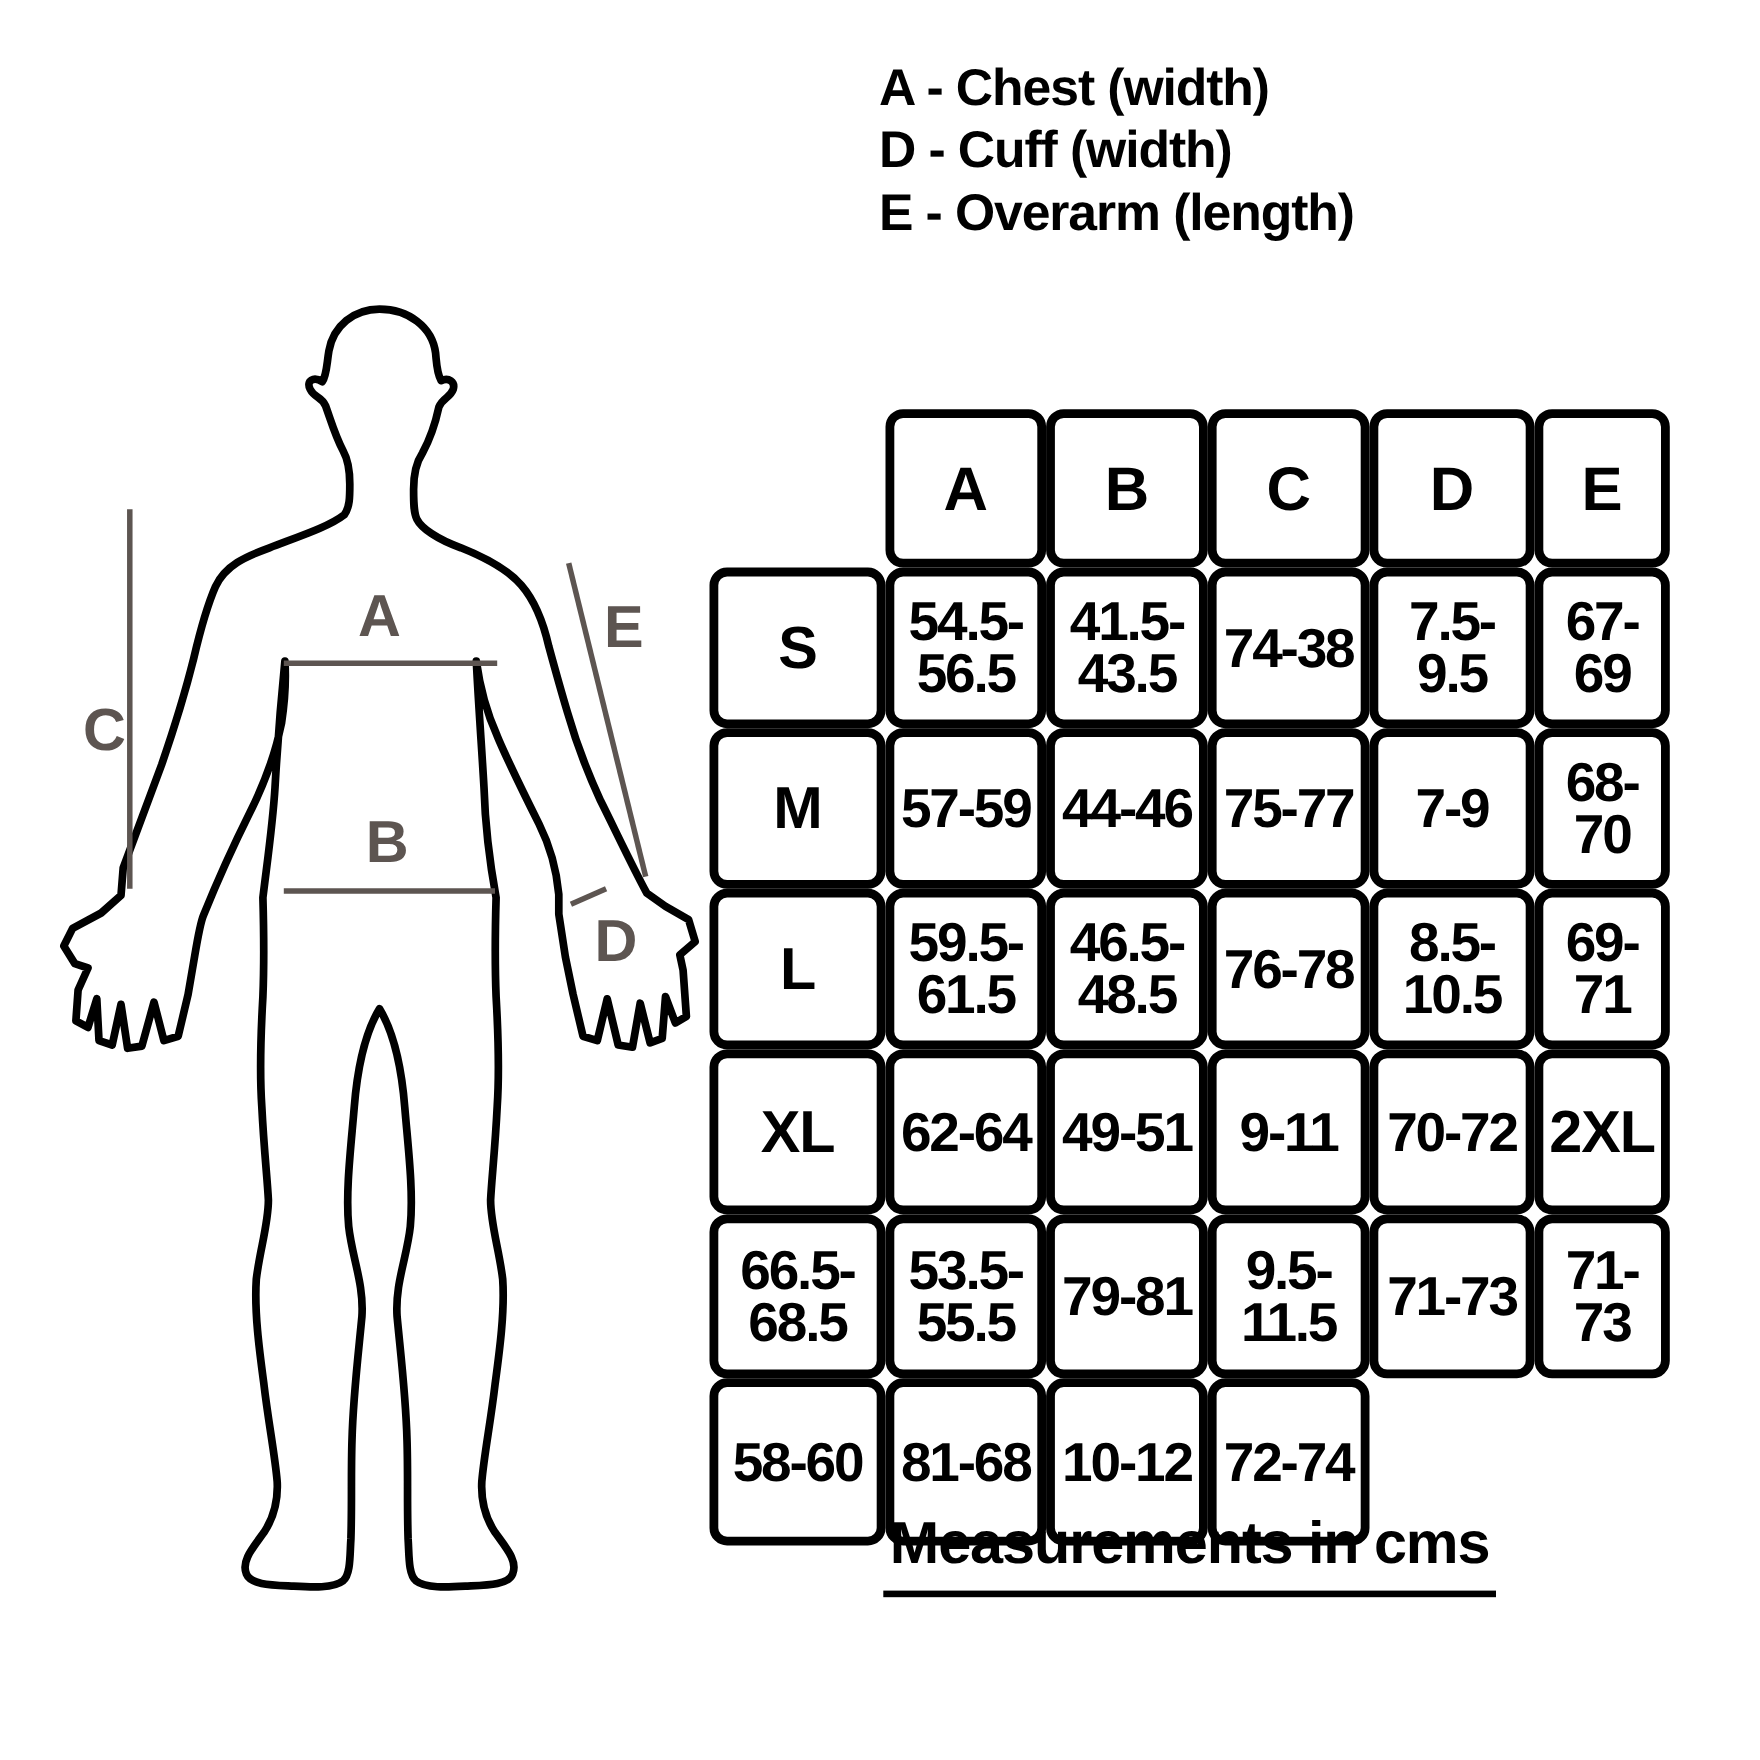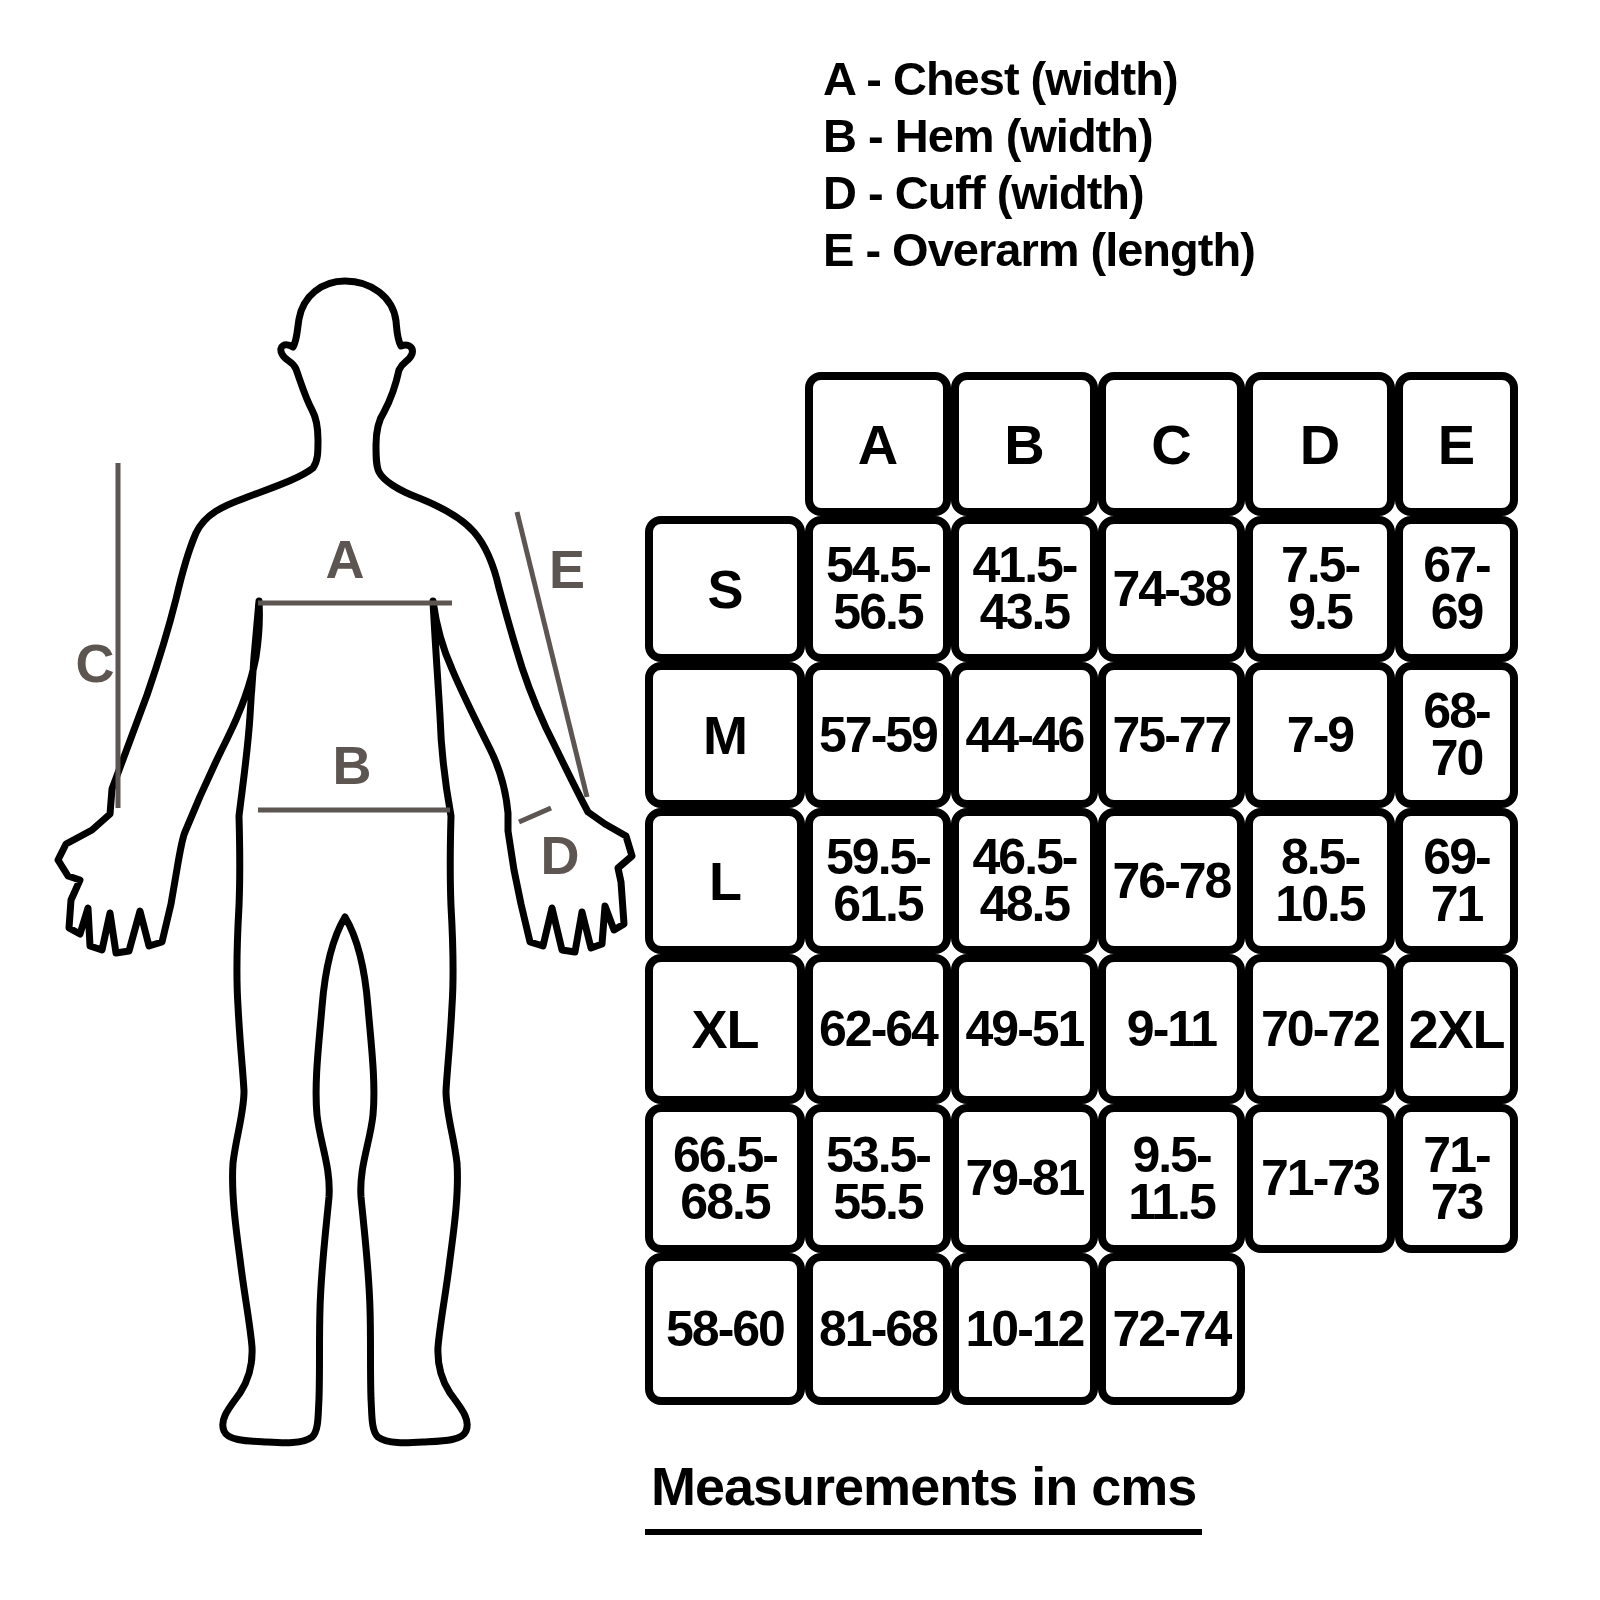--- a/index.html
+++ b/index.html
@@ -16,21 +16,21 @@
   
   .diagram-svg { position: absolute; left: 0; top: 0; }
   .silhouette { fill: #ffffff; stroke: #000000; stroke-width: 7; stroke-linejoin: round; stroke-linecap: round; }
   .ann-line { stroke: #5d5551; stroke-width: 5; stroke-linecap: butt; }
   .ann-label { font-family: "Liberation Sans", sans-serif; font-weight: 700; font-size: 54px; fill: #5d5551; }
 
   
   .legend {
     position: absolute; left: 799px; top: 50px;
     font-weight: 700; font-size: 47px; line-height: 57px;
-    letter-spacing: -1px; white-space: nowrap; margin-left: 24px;
+    letter-spacing: -1px; white-space: nowrap;
   }
 
   
   .size-table {
     position: absolute; left: 645px; top: 372px;
     display: grid;
     grid-template-columns: 160px 146px 147px 147px 150px 123px;
     grid-template-rows: 144px 146px 146px 146px 150px 149px 152px;
   }
   .cell {
@@ -42,22 +42,22 @@
     font-weight: 700;
     text-align: center;
   }
   .cell.empty { border: none; border-radius: 0; background: transparent; }
   .cell.head { font-size: 56px; }
   .cell.size { font-size: 54px; letter-spacing: -1px; }
   .cell.val  { font-size: 50px; line-height: 0.94; letter-spacing: -2px; white-space: pre-line; }
 
   
   .footer {
-    position: absolute; left: 645px; top: 1455px; width: 873px;
-    text-align: left;
+    position: absolute; left: 645px; top: 1372px; width: 873px;
+    text-align: center;
     text-decoration: underline;
   }
   .footer .footer-text {
     display: inline-block;
     font-weight: 700; font-size: 54px; letter-spacing: -1px;
     border-bottom: 6px solid #000;
     padding: 0 6px 12px 6px;
   }
 </style>
 </head>
@@ -163,21 +163,20 @@
 
     <text class="ann-label" x="345" y="578" text-anchor="middle">A</text>
     <text class="ann-label" x="352" y="784" text-anchor="middle">B</text>
     <text class="ann-label" x="95" y="682" text-anchor="middle">C</text>
     <text class="ann-label" x="560" y="874" text-anchor="middle">D</text>
     <text class="ann-label" x="567" y="588" text-anchor="middle">E</text>
   </svg>
 
   <div class="legend">
     <div>A - Chest (width)</div>
-    <div>B - Hem (width)</div>
     <div>D - Cuff (width)</div>
     <div>E - Overarm (length)</div>
   </div>
 
   <div class="size-table">
 
     <div class="cell empty"></div>
     <div class="cell head">A</div>
     <div class="cell head">B</div>
     <div class="cell head">C</div>

